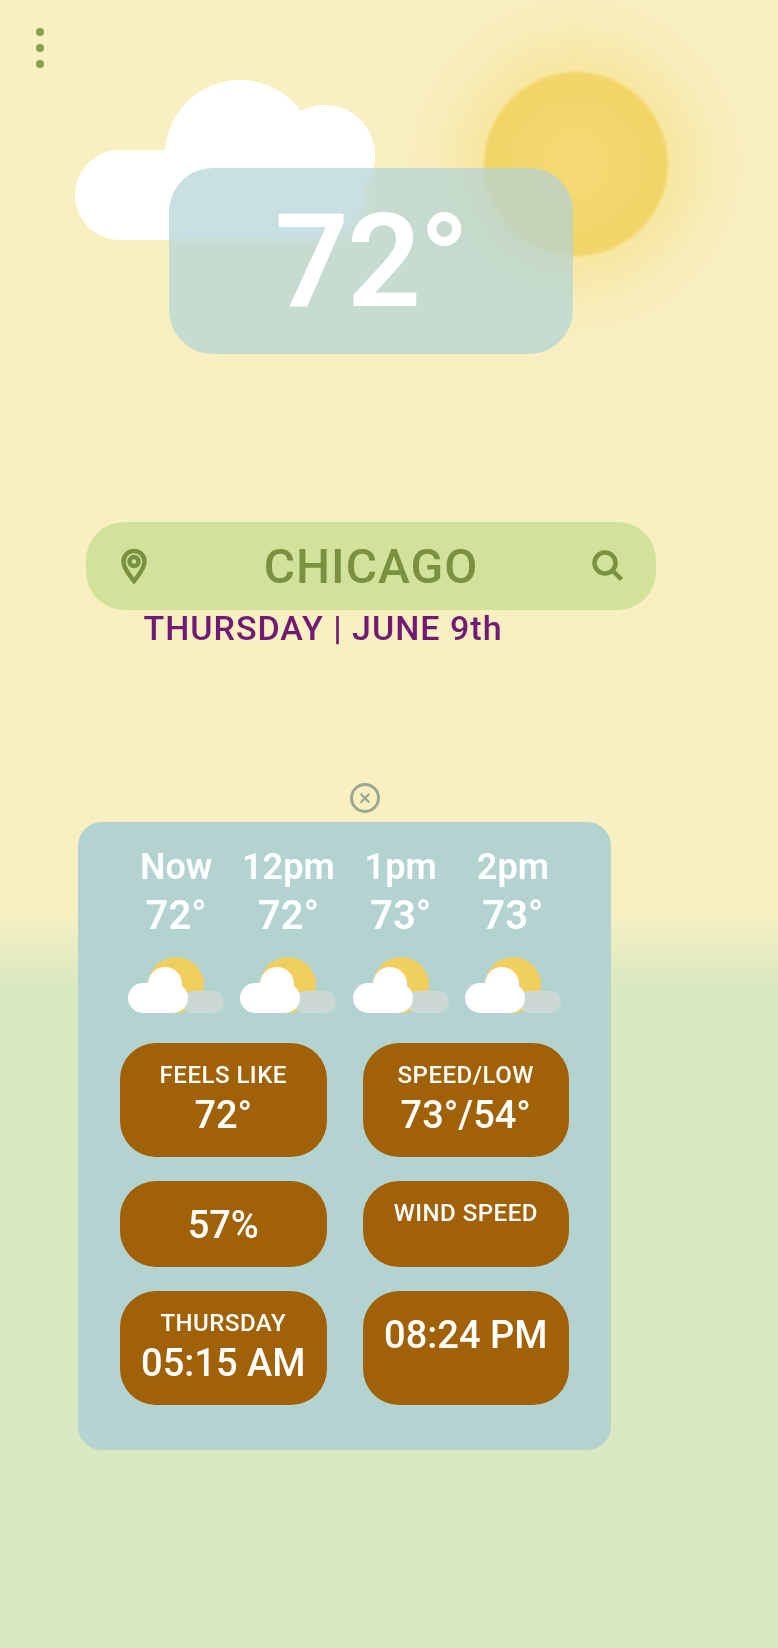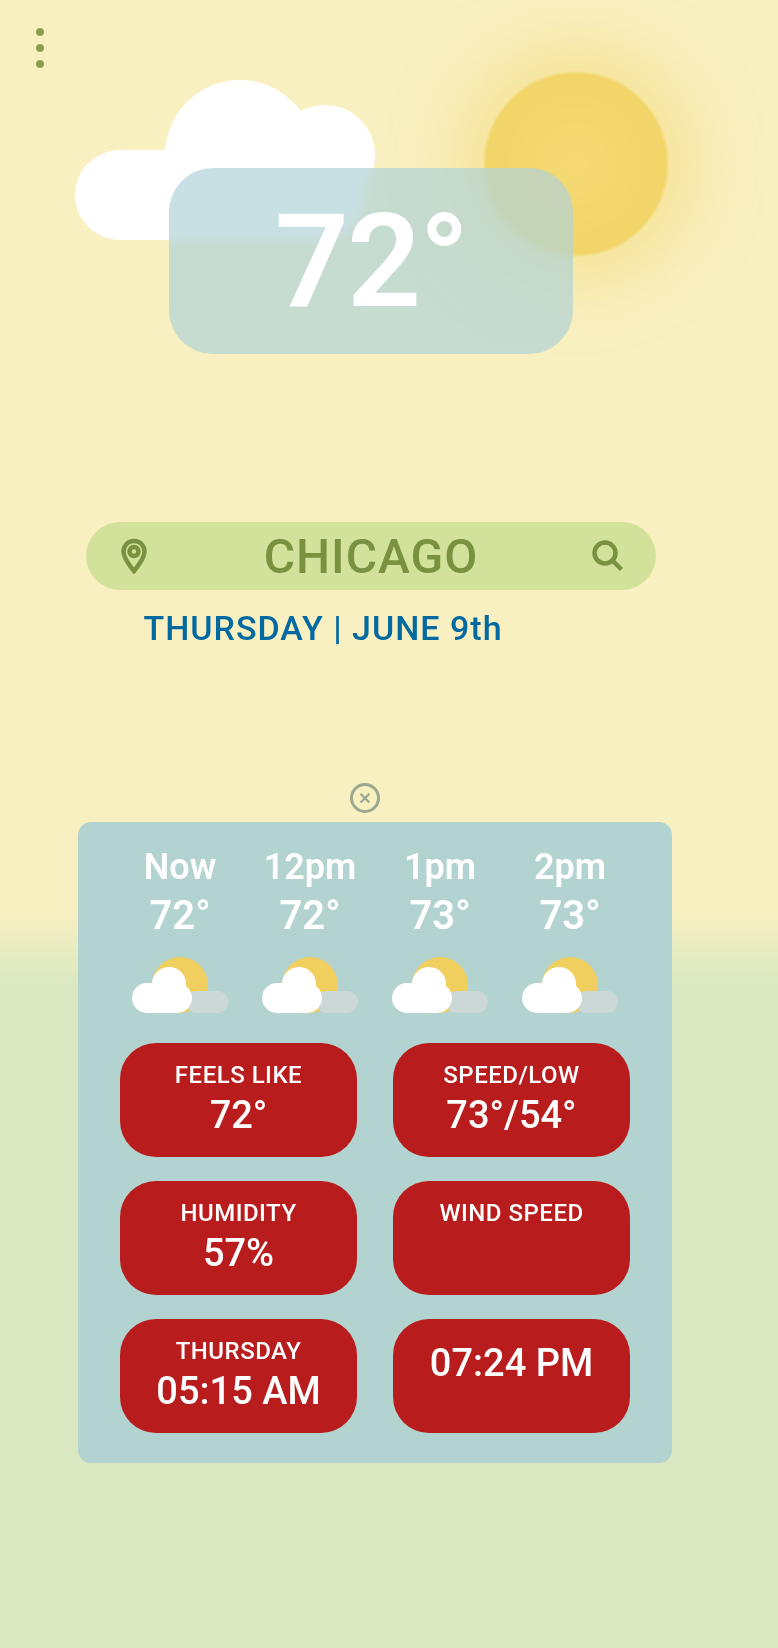--- a/index.html
+++ b/index.html
@@ -54,59 +54,59 @@
   .temp-card .temp {
     font-size: 130px;
     font-weight: 600;
     color: #fff;
     letter-spacing: -2px;
   }
 
   .location-bar {
     position: absolute;
     top: 522px; left: 86px;
-    width: 570px; height: 68px;
+    width: 570px; height: 88px;
     background: #d3e29b;
     border-radius: 38px;
     display: flex; align-items: center; justify-content: space-between;
     padding: 0 28px;
   }
   .location-bar .city {
     font-size: 48px; font-weight: 500; color: #7a9240; letter-spacing: 1px;
   }
   .icon-wrap { width: 40px; height: 40px; display:flex; align-items:center; justify-content:center; }
   .icon-wrap svg { width: 36px; height: 36px; stroke: #7a9240; stroke-width: 3; fill: none; }
 
   .date-line {
     position: absolute;
     top: 608px; left: 0; width: 646px;
     text-align: center;
     font-size: 34px; font-weight: 500;
-    color: #0369a1;
+    color: #701a75;
     letter-spacing: 1px;
   }
 
   .close-btn {
     position: absolute;
     top: 783px; left: 350px;
     width: 30px; height: 30px;
     border: 3px solid #9ca890;
     border-radius: 50%;
     display: flex; align-items:center; justify-content:center;
     color: #9ca890; font-weight: bold; font-size: 16px;
     cursor: pointer;
   }
 
   .forecast-card {
     position: absolute;
     top: 822px; left: 78px;
-    width: 594px;
+    width: 533px;
     background: #b3d3d1;
-    border-radius: 13px;
-    padding: 24px 42px 30px 42px;
+    border-radius: 24px;
+    padding: 24px 42px 45px 42px;
   }
 
   .hourly {
     display: flex; justify-content: space-between;
     margin-bottom: 30px;
   }
   .hour {
     width: 120px; text-align: center;
   }
   .hour .label { font-size: 36px; font-weight: 600; color: #fff; }
@@ -116,21 +116,21 @@
   .mini-icon .mcloud { position:absolute; bottom:0; left:0; width:60px; height:30px; background:#fff; border-radius:20px; }
   .mini-icon .mcloud::before { content:""; position:absolute; width:34px; height:34px; background:#fff; border-radius:50%; top:-16px; left:20px; }
   .mini-icon .mcloud2 { position:absolute; bottom:0; right:0; width:42px; height:22px; background:#cbd8d5; border-radius:16px; }
 
   .stats {
     display: grid;
     grid-template-columns: 1fr 1fr;
     gap: 24px 36px;
   }
   .stat {
-    background: #b91c1c;
+    background: #a16207;
     border-radius: 36px;
     padding: 18px 10px 20px 10px;
     text-align: center;
   }
   .stat .slabel { font-size: 24px; font-weight: 500; color: #fff; letter-spacing: 0.5px; }
   .stat .sval { font-size: 38px; font-weight: 500; color: #fff; margin-top: 4px; }
 </style>
 </head>
 <body>
 
@@ -213,28 +213,27 @@
   <div class="stats">
     <div class="stat">
       <div class="slabel">FEELS LIKE</div>
       <div class="sval">72°</div>
     </div>
     <div class="stat">
       <div class="slabel">SPEED/LOW</div>
       <div class="sval">73°/54°</div>
     </div>
     <div class="stat">
-      <div class="slabel">HUMIDITY</div>
       <div class="sval">57%</div>
     </div>
     <div class="stat">
       <div class="slabel">WIND SPEED</div>
     </div>
     <div class="stat">
       <div class="slabel">THURSDAY</div>
       <div class="sval">05:15 AM</div>
     </div>
     <div class="stat">
-      <div class="sval">07:24 PM</div>
+      <div class="sval">08:24 PM</div>
     </div>
   </div>
 
 </div>
 
 </body></html>

